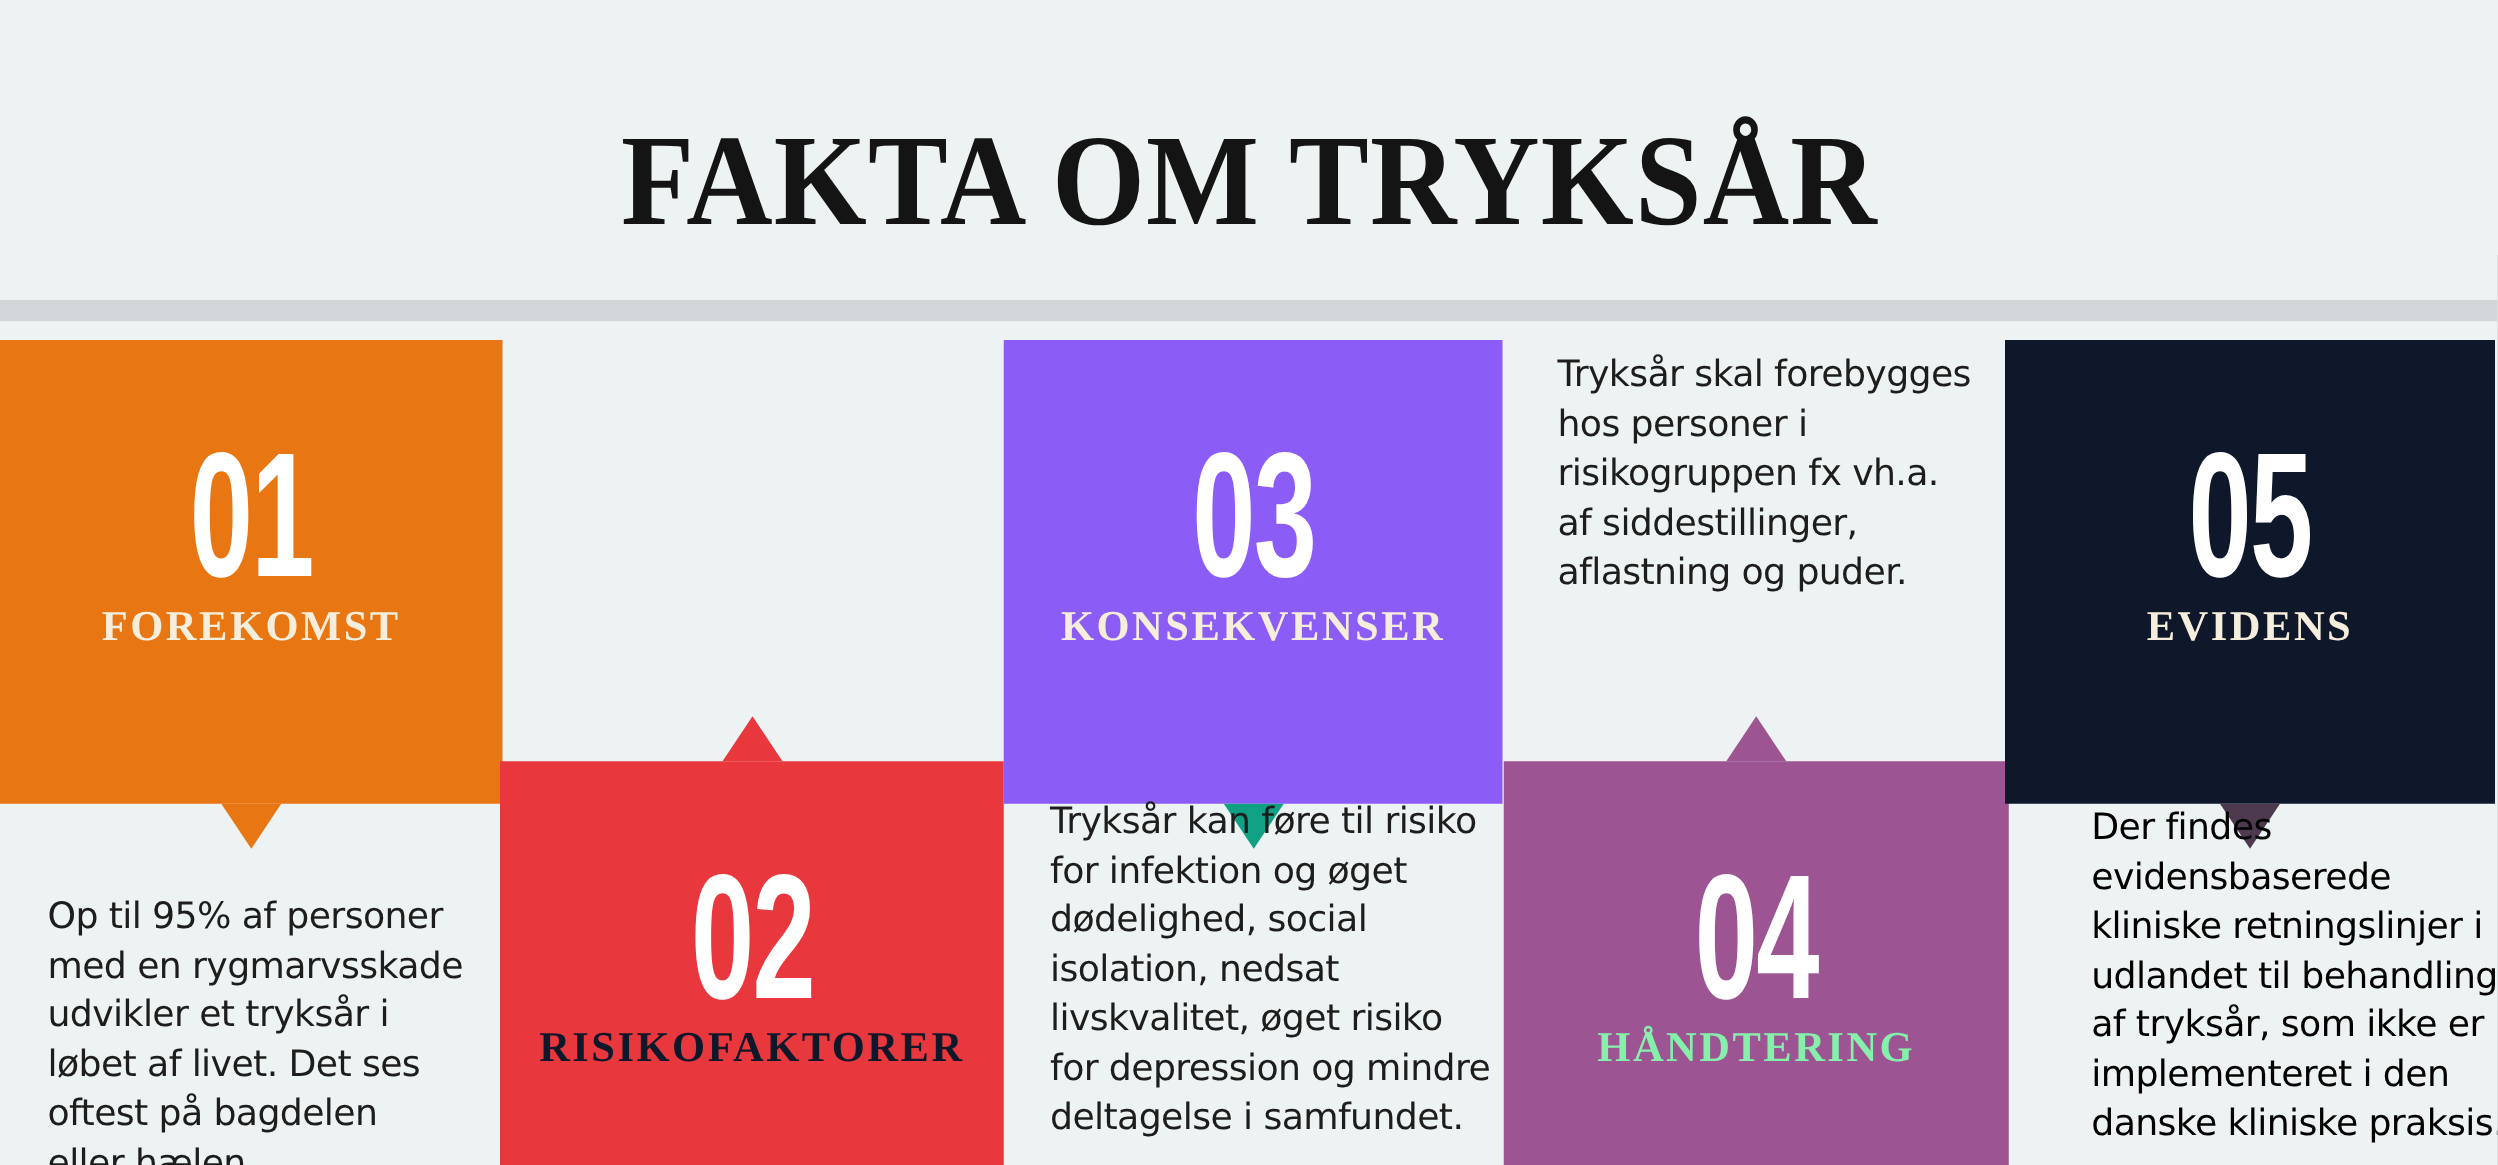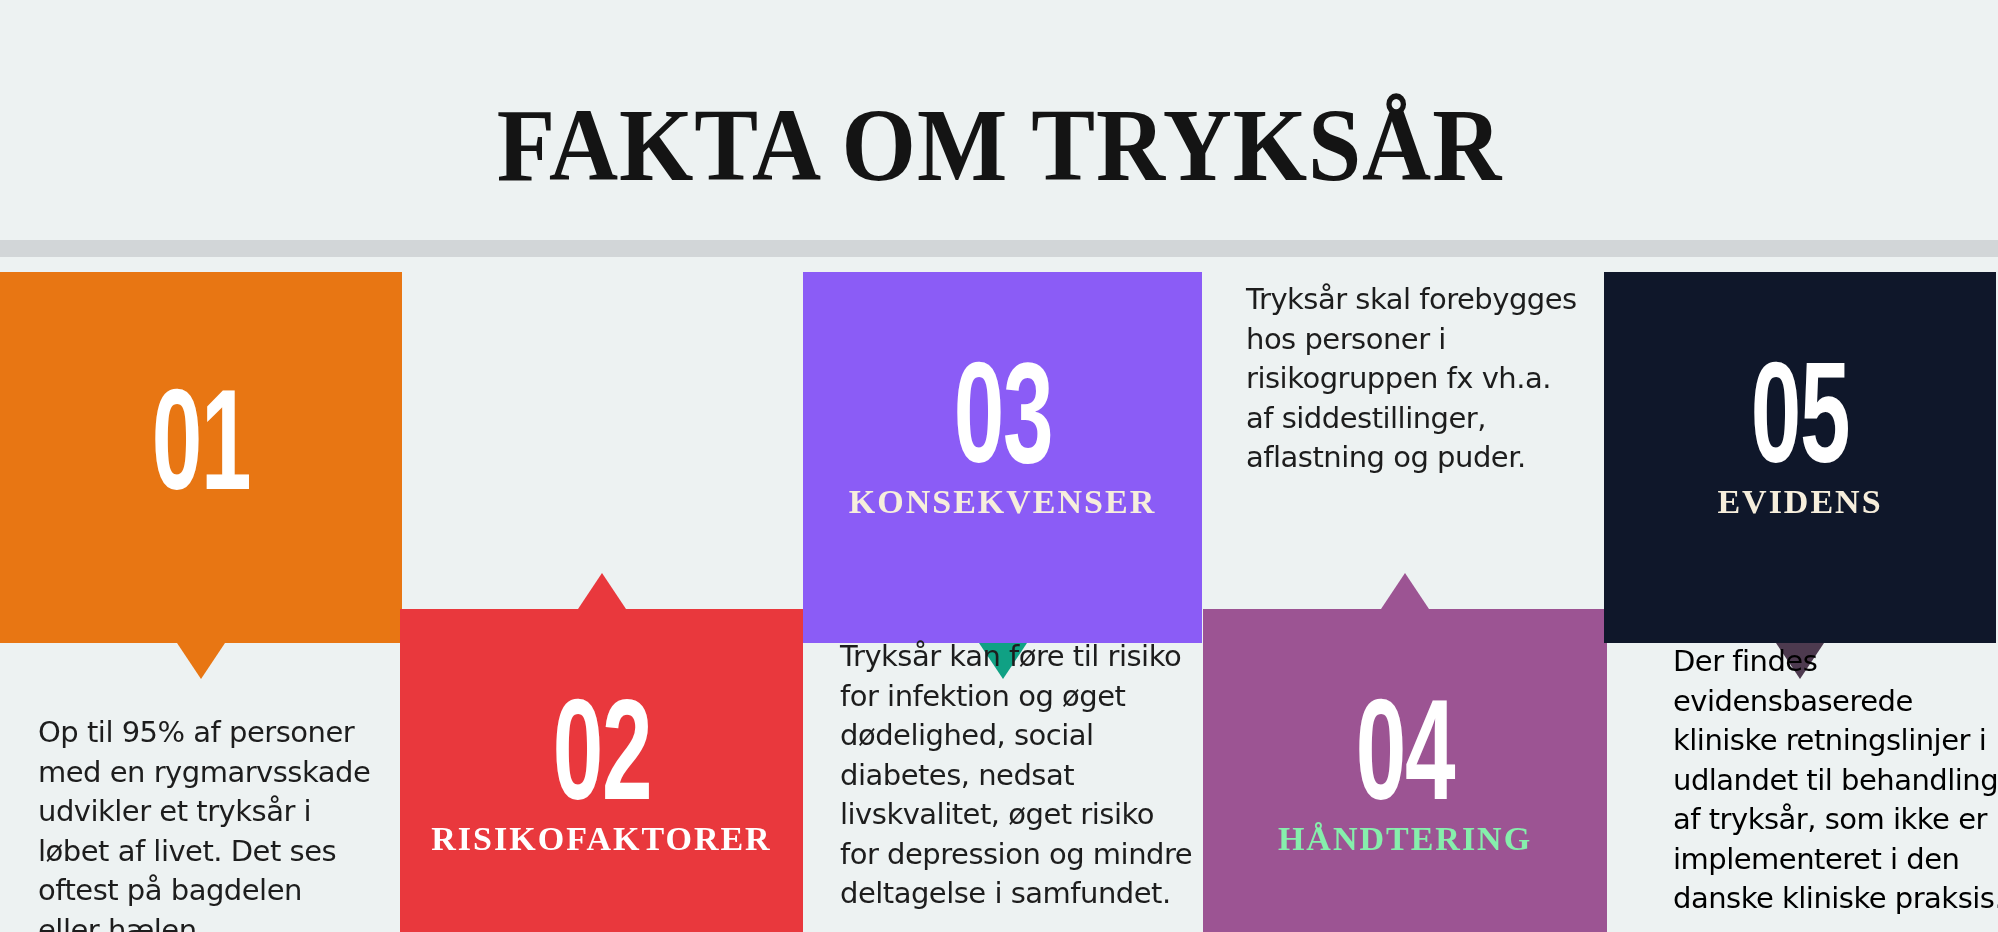--- a/index.html
+++ b/index.html
@@ -60,43 +60,44 @@
 
   <header class="titlebar">
     <h1 class="title" style="color: rgb(20, 20, 20);">FAKTA OM TRYKSÅR</h1>
   </header>
 
   <div class="divider" style="background: rgb(210, 214, 216); --c: #D2D6D8;"></div>
 
   <section class="block top" id="b1" style="background: rgb(232, 118, 19); --c: #E87613;">
     <span class="pointer"></span>
     <div class="num" style="color: rgb(255, 255, 255);">01</div>
+    <div class="label" style="color: rgb(246, 238, 220);">FOREKOMST</div>
   </section>
   <p class="desc" id="t1" style="color: rgb(29, 29, 29);">Op til 95% af personer
 med en rygmarvsskade
 udvikler et tryksår i
 løbet af livet. Det ses
 oftest på bagdelen
 eller hælen.</p>
 
   <section class="block bottom" id="b2" style="background: rgb(233, 56, 61); --c: #E9383D;">
     <span class="pointer"></span>
     <div class="num" style="color: rgb(255, 255, 255);">02</div>
-    <div class="label" style="color: #ffffff;">RISIKOFAKTORER</div>
+    <div class="label" style="color: #0f172a;">RISIKOFAKTORER</div>
   </section>
 
   <section class="block top" id="b3" style="background: #8b5cf6; --c: #10A184;">
     <span class="pointer"></span>
     <div class="num" style="color: rgb(255, 255, 255);">03</div>
     <div class="label" style="color: rgb(246, 238, 220);">KONSEKVENSER</div>
   </section>
   <p class="desc" id="t3" style="color: rgb(29, 29, 29);">Tryksår kan føre til risiko
 for infektion og øget
 dødelighed, social
-diabetes, nedsat
+isolation, nedsat
 livskvalitet, øget risiko
 for depression og mindre
 deltagelse i samfundet.</p>
 
   <section class="block bottom" id="b4" style="background: rgb(156, 84, 147); --c: #9C5493;">
     <span class="pointer"></span>
     <div class="num" style="color: rgb(255, 255, 255);">04</div>
     <div class="label" style="color: #86efac; text-align: center;">HÅNDTERING</div>
   </section>
   <p class="desc" id="t4" style="color: rgb(29, 29, 29);">Tryksår skal forebygges

